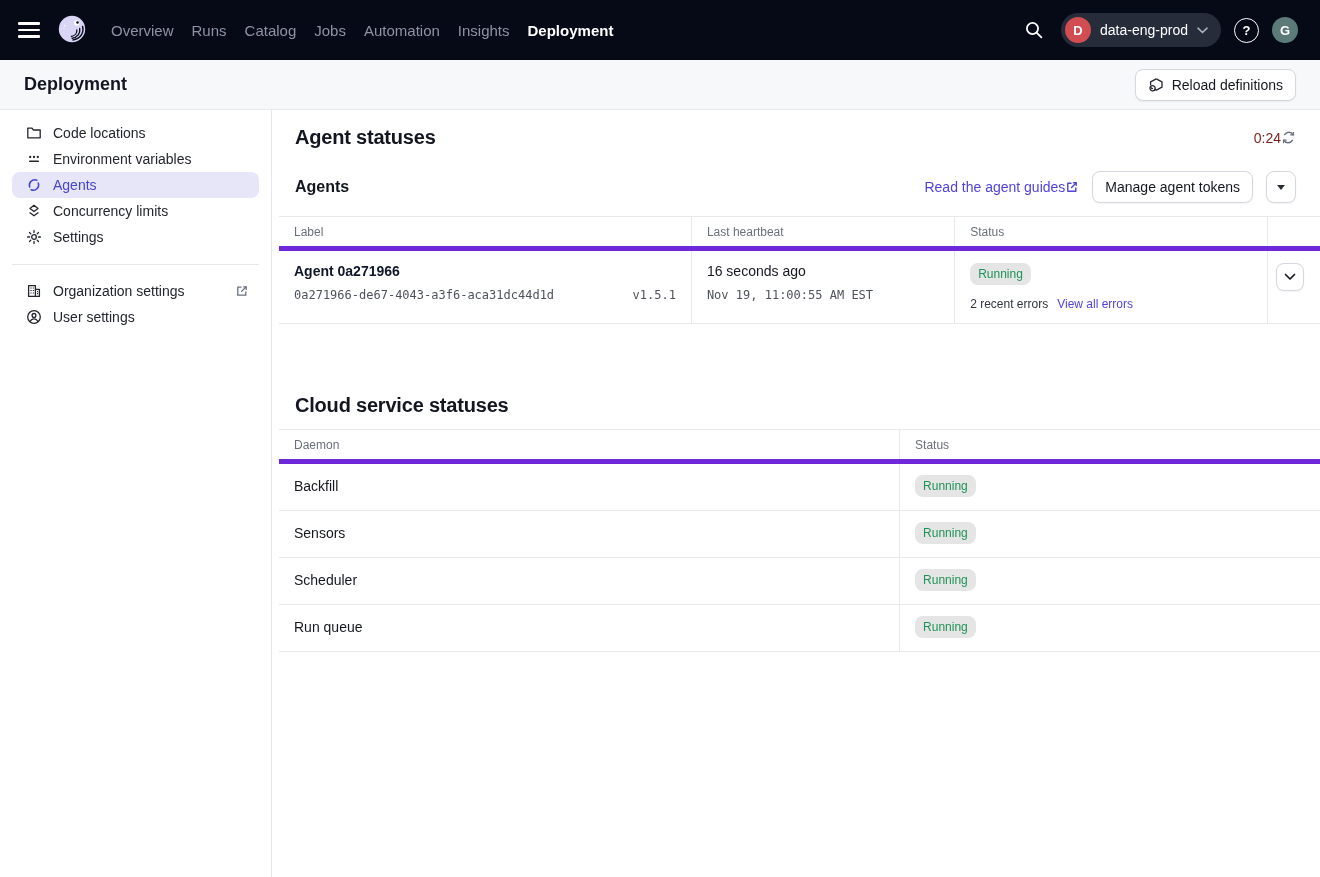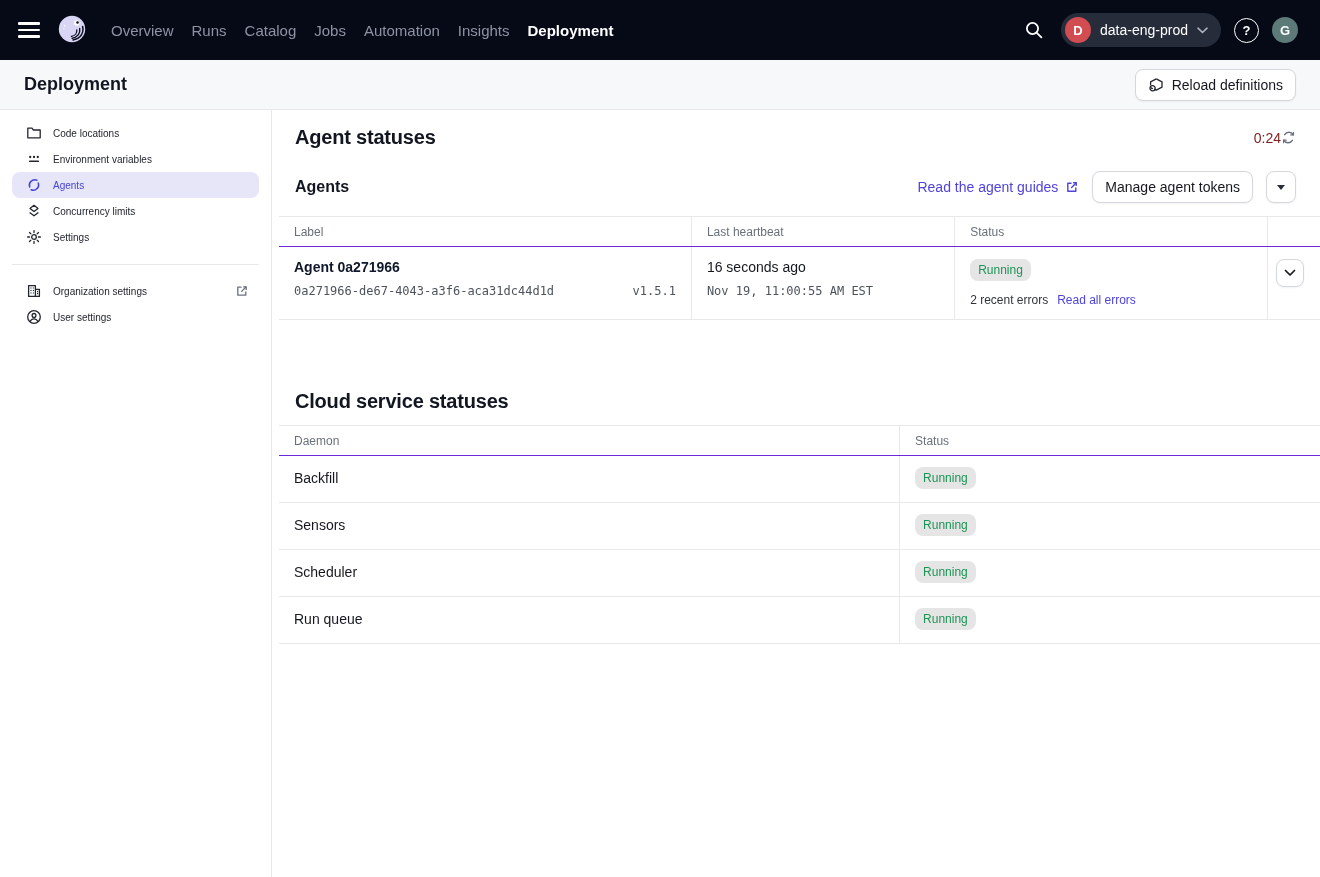--- a/index.html
+++ b/index.html
@@ -28,40 +28,40 @@
   .avatar { width:26px; height:26px; border-radius:50%; background:#5C7B78; color:#fff; font-size:13px; font-weight:600; display:flex; align-items:center; justify-content:center; }
 
   
   .headerbar { height:50px; background:#F7F8F9; border-bottom:1px solid #E6E8EB; display:flex; align-items:center; justify-content:space-between; padding:0 24px; }
   .page-title { font-size:18px; font-weight:600; color:#121621; }
   .btn { display:inline-flex; align-items:center; gap:8px; background:#fff; border:1px solid #D4D7DD; border-radius:8px; height:32px; padding:0 12px; font-size:14px; color:#16181F; box-shadow:0 1px 2px rgba(16,22,26,.05); }
 
   
   .layout { display:flex; height:767px; }
   .sidebar { width:272px; flex-shrink:0; border-right:1px solid #E6E8EB; padding-top:10px; }
-  .side-item { display:flex; align-items:center; gap:11px; height:26px; margin:0 12px; padding:0 10px 0 14px; border-radius:8px; font-size:10px; color:#23262E; cursor:pointer; }
+  .side-item { display:flex; align-items:center; gap:11px; height:26px; margin:0 12px; padding:0 10px 0 14px; border-radius:8px; font-size:14px; color:#23262E; cursor:pointer; }
   .side-item svg { flex-shrink:0; }
   .side-item.selected { background:#E7E5F8; color:#4645D0; }
   .side-divider { height:1px; background:#E6E8EB; margin:14px 12px 13px 12px; }
   .ext-right { margin-left:auto; display:flex; }
 
   .main { flex:1; padding:16px 0 0 7px; }
   .section-head { display:flex; align-items:center; justify-content:space-between; padding:0 24px 0 16px; }
   .section-title { font-size:20px; font-weight:600; color:#121621; margin:0; letter-spacing:-.2px; }
   .timer { display:flex; align-items:center; font-size:14px; color:#7f1d1d;text-align:right; }
   .subhead { display:flex; align-items:center; justify-content:space-between; padding:0 24px 0 16px; margin:22px 0 13px 0; }
   .subhead h3 { font-size:16px; font-weight:700; margin:0; color:#121621; }
   .subhead-right { display:flex; align-items:center; gap:13px; }
-  .link { color:#4F43DD; font-size:14px; display:inline-flex; align-items:center; gap:7px; cursor:pointer; text-decoration:none; }
+  .link { color:#4F43DD; font-size:14px; display:inline-flex; align-items:center; cursor:pointer; text-decoration:none; }
   .split-btn { width:30px; height:32px; background:#fff; border:1px solid #D4D7DD; border-radius:8px; display:flex; align-items:center; justify-content:center; box-shadow:0 1px 2px rgba(16,22,26,.05); }
   .caret { width:0; height:0; border-left:4px solid transparent; border-right:4px solid transparent; border-top:5px solid #2A2D35; }
 
   
   table { width:100%; border-collapse:collapse; table-layout:fixed; }
-  th { text-align:left; font-weight:400; font-size:12px; color:#6A707B; border-top:1px solid #E7E9EC; border-bottom:1px solid #6d28d9; padding:8px 15px 7px 15px; }
+  th { text-align:left; font-weight:400; font-size:12px; color:#6A707B; border-top:1px solid #E7E9EC; border-bottom:5px solid #6d28d9; padding:8px 15px 7px 15px; }
   td { vertical-align:top; padding:12px 15px; border-bottom:1px solid #E7E9EC; }
   .vline { border-right:1px solid #E7E9EC; }
   .agents-table { margin-top:2px; }
   .row-title { font-size:14px; font-weight:700; color:#0f172a; }
   .mono { font-family:"DejaVu Sans Mono", monospace; font-size:12px; color:#4D525C; }
   .sub-row { display:flex; justify-content:space-between; margin-top:9px; }
   .hb-rel { font-size:14px; color:#16181F; }
   .badge { display:inline-block; background:#e5e5e5; color:#1F9457; font-size:12px; padding:4px 8px; border-radius:8px; }
   .errors-line { margin-top:12px; font-size:12px; color:#30343C; display:flex; gap:9px; align-items:baseline; }
   .errors-line .link { font-size:12px; }
@@ -264,21 +264,21 @@
           <td class="vline">
             <div class="hb-rel">16 seconds ago</div>
             <div class="sub-row">
                 <span class="mono">Nov 19, 11:00:55 AM EST</span>
               </div>
           </td>
           <td class="vline">
             <span class="badge">Running</span>
             <div class="errors-line">
               <span>2 recent errors</span>
-              <a class="link">Read all errors</a>
+              <a class="link">View all errors</a>
             </div>
           </td>
           <td class="expand-cell">
             <button class="expand-btn">
               <svg width="12" height="8" viewBox="0 0 12 8" fill="none" stroke="#16181F" stroke-width="1.7" stroke-linecap="round" stroke-linejoin="round">
                   <path d="m1.5 1.5 4.5 4.5 4.5-4.5"></path>
                 </svg>
             </button>
           </td>
         </tr>

